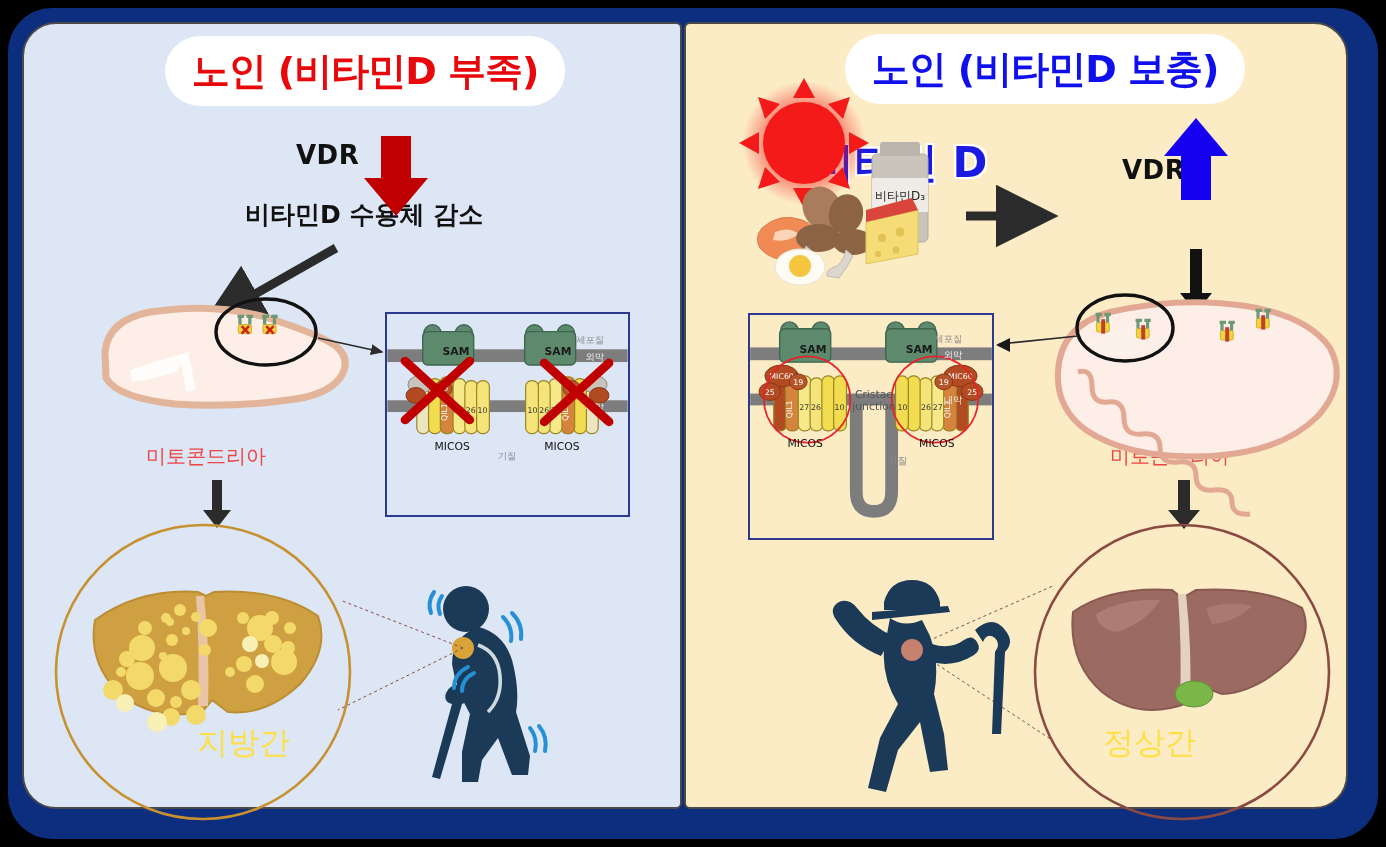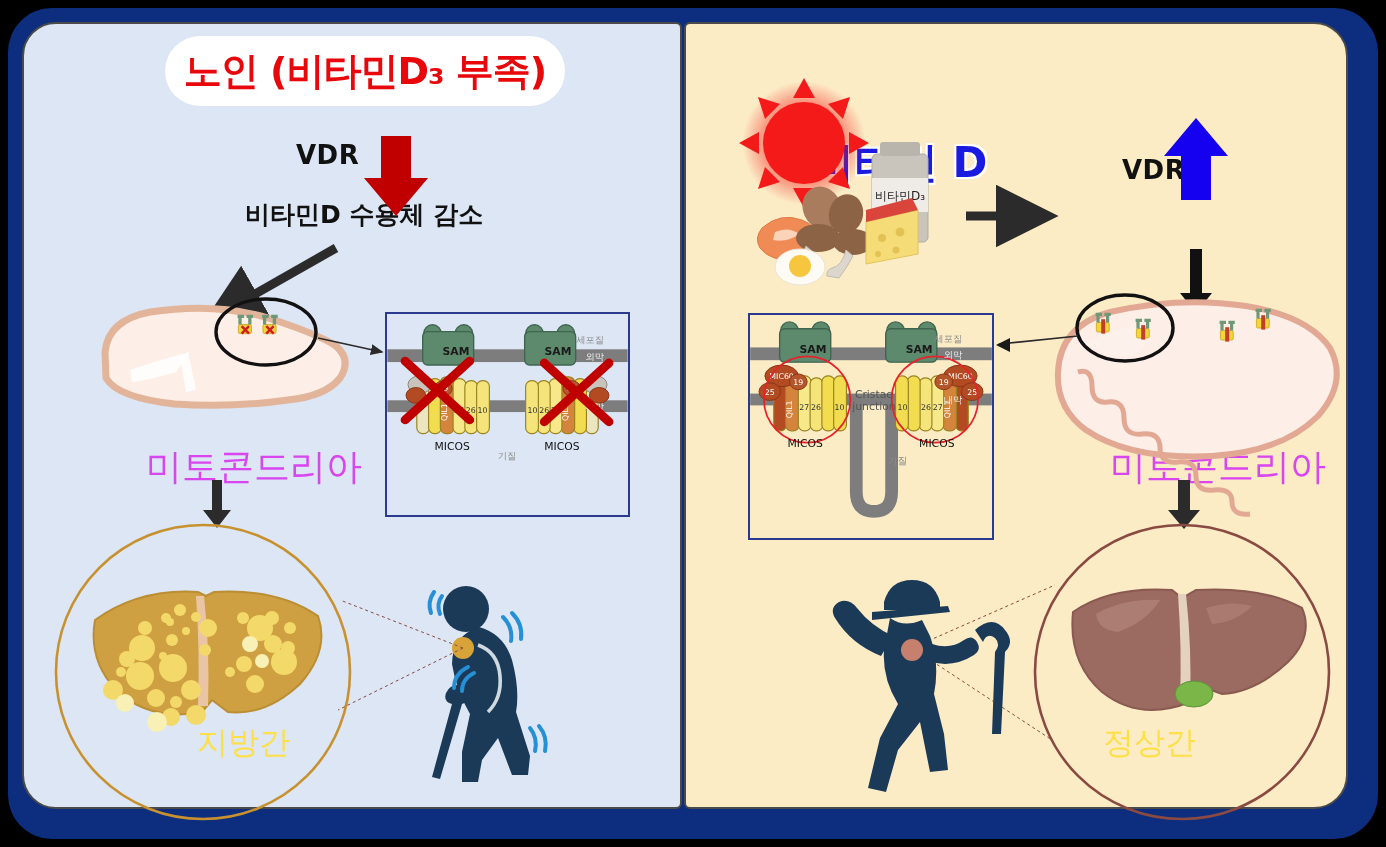--- a/index.html
+++ b/index.html
@@ -15,42 +15,42 @@
   
   .pill{position:absolute;background:#fff;border-radius:40px;display:flex;align-items:center;justify-content:center;
         font-weight:bold;white-space:nowrap;letter-spacing:-1px;}
   .pill.left{left:165px;top:36px;width:400px;height:70px;color:#e8070a;font-size:38px;}
   .pill.right{left:845px;top:34px;width:400px;height:70px;color:#1010ee;font-size:38px;}
 
   
   .txt{position:absolute;white-space:nowrap;color:#111;}
   .vdr{font-size:26px;font-weight:bold;letter-spacing:.5px;}
   .sub{font-size:25px;font-weight:bold;}
-  .organ-label{font-size:36px;color:#d946ef;}
+  .organ-label{font-size:20px;color:#ef4444;}
   .liver-label{font-size:31px;color:#fde047;}
   .vitd-title{font-size:42px;font-weight:bold;color:#1a1ae0;
               text-shadow:-2px -2px 0 #fff,2px -2px 0 #fff,-2px 2px 0 #fff,2px 2px 0 #fff;}
 
   svg.layer{position:absolute;left:0;top:0;width:1386px;height:847px;pointer-events:none;}
 
   
   .micosbox{position:absolute;border:2px solid #2b3a8f;box-sizing:border-box;}
   .micosbox.left{left:385px;top:312px;width:245px;height:205px;background:#dce6f4;}
   .micosbox.right{left:748px;top:313px;width:246px;height:227px;background:#fcecc6;}
 </style>
 </head>
 <body>
 
 <div id="stage">
 
   <div class="frame"></div>
 
   <div class="panel left"></div>
 
-  <div class="pill left">노인 (비타민D₃ 부족)</div>
+  <div class="pill left">노인 (비타민D 부족)</div>
 
   <div class="txt vdr" style="left:296px;top:140px;">VDR</div>
   <div class="txt sub" style="left:245px;top:198px;">비타민D 수용체 감소</div>
 
   <div class="txt organ-label" style="left:146px;top:443px;">미토콘드리아</div>
   <div class="txt liver-label" style="left:197px;top:722px;">지방간</div>
 
   <div class="micosbox left">
     <svg viewBox="0 0 245 205" width="241" height="201">
 
@@ -118,20 +118,21 @@
         <line x1="18" y1="48" x2="84" y2="108"></line>
           <line x1="84" y1="48" x2="18" y2="108"></line>
         <line x1="160" y1="50" x2="226" y2="110"></line>
           <line x1="226" y1="50" x2="160" y2="110"></line>
       </g>
     </svg>
   </div>
 
   <div class="panel right"></div>
 
+  <div class="pill right">노인 (비타민D 보충)</div>
 
   <div class="txt vitd-title" style="left:812px;top:135px;">비타민 D</div>
 
   <div class="txt vdr" style="left:1122px;top:155px;">VDR</div>
 
   <div class="txt organ-label" style="left:1110px;top:443px;">미토콘드리아</div>
   <div class="txt liver-label" style="left:1103px;top:722px;font-family:Liberation Serif, serif;">정상간</div>
 
   <div class="micosbox right">
     <svg viewBox="0 0 246 227" width="242" height="223">

